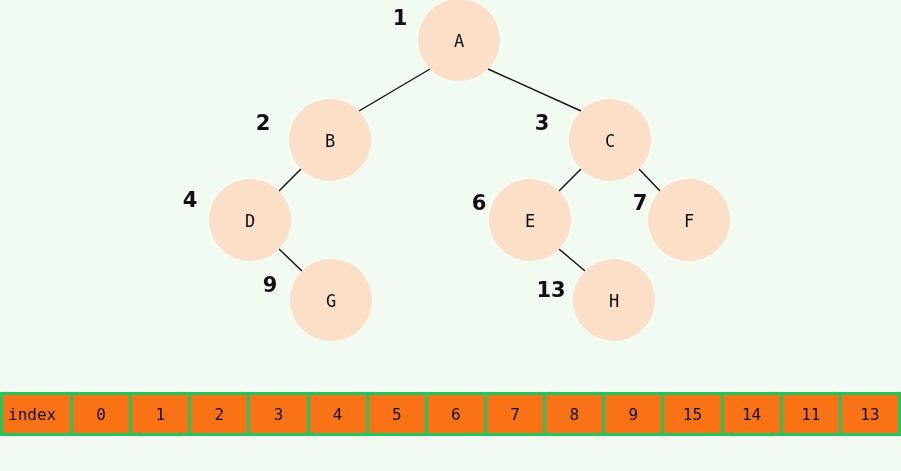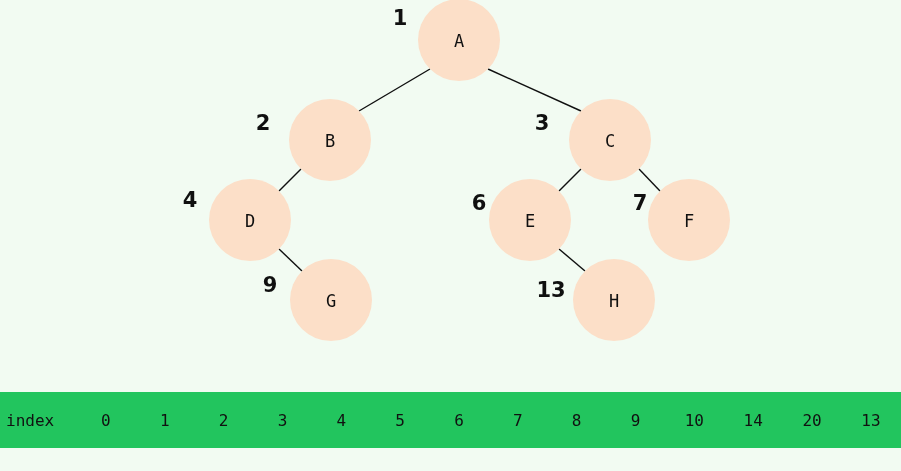--- a/index.html
+++ b/index.html
@@ -58,26 +58,26 @@
   }
   table.array-table {
     border-collapse: collapse;
     table-layout: fixed;
     width: 901px;
     font-family: "DejaVu Sans Mono", monospace;
     font-size: 16px;
     color: #111111;
   }
   table.array-table td {
-    border: 1px solid #22c55e;
-    background: #22c55e;
+    border: 3px solid #22c55e;
+    background: #f97316;
     height: 38px;
     text-align: center;
     vertical-align: middle;
-    padding: 8px;
+    padding: 0;
   }
   table.array-table td.rowhead {
     width: 62px;
     text-align: left;
     padding-left: 5px;
   }
 </style>
 </head>
 <body>
 
@@ -131,22 +131,22 @@
             <td>0</td>
             <td>1</td>
             <td>2</td>
             <td>3</td>
             <td>4</td>
             <td>5</td>
             <td>6</td>
             <td>7</td>
             <td>8</td>
             <td>9</td>
-            <td>10</td>
+            <td>15</td>
             <td>14</td>
-            <td>20</td>
+            <td>11</td>
             <td>13</td>
           </tr>
         </tbody>
     </table>
   </div>
 
 </div>
 
 </body></html>

